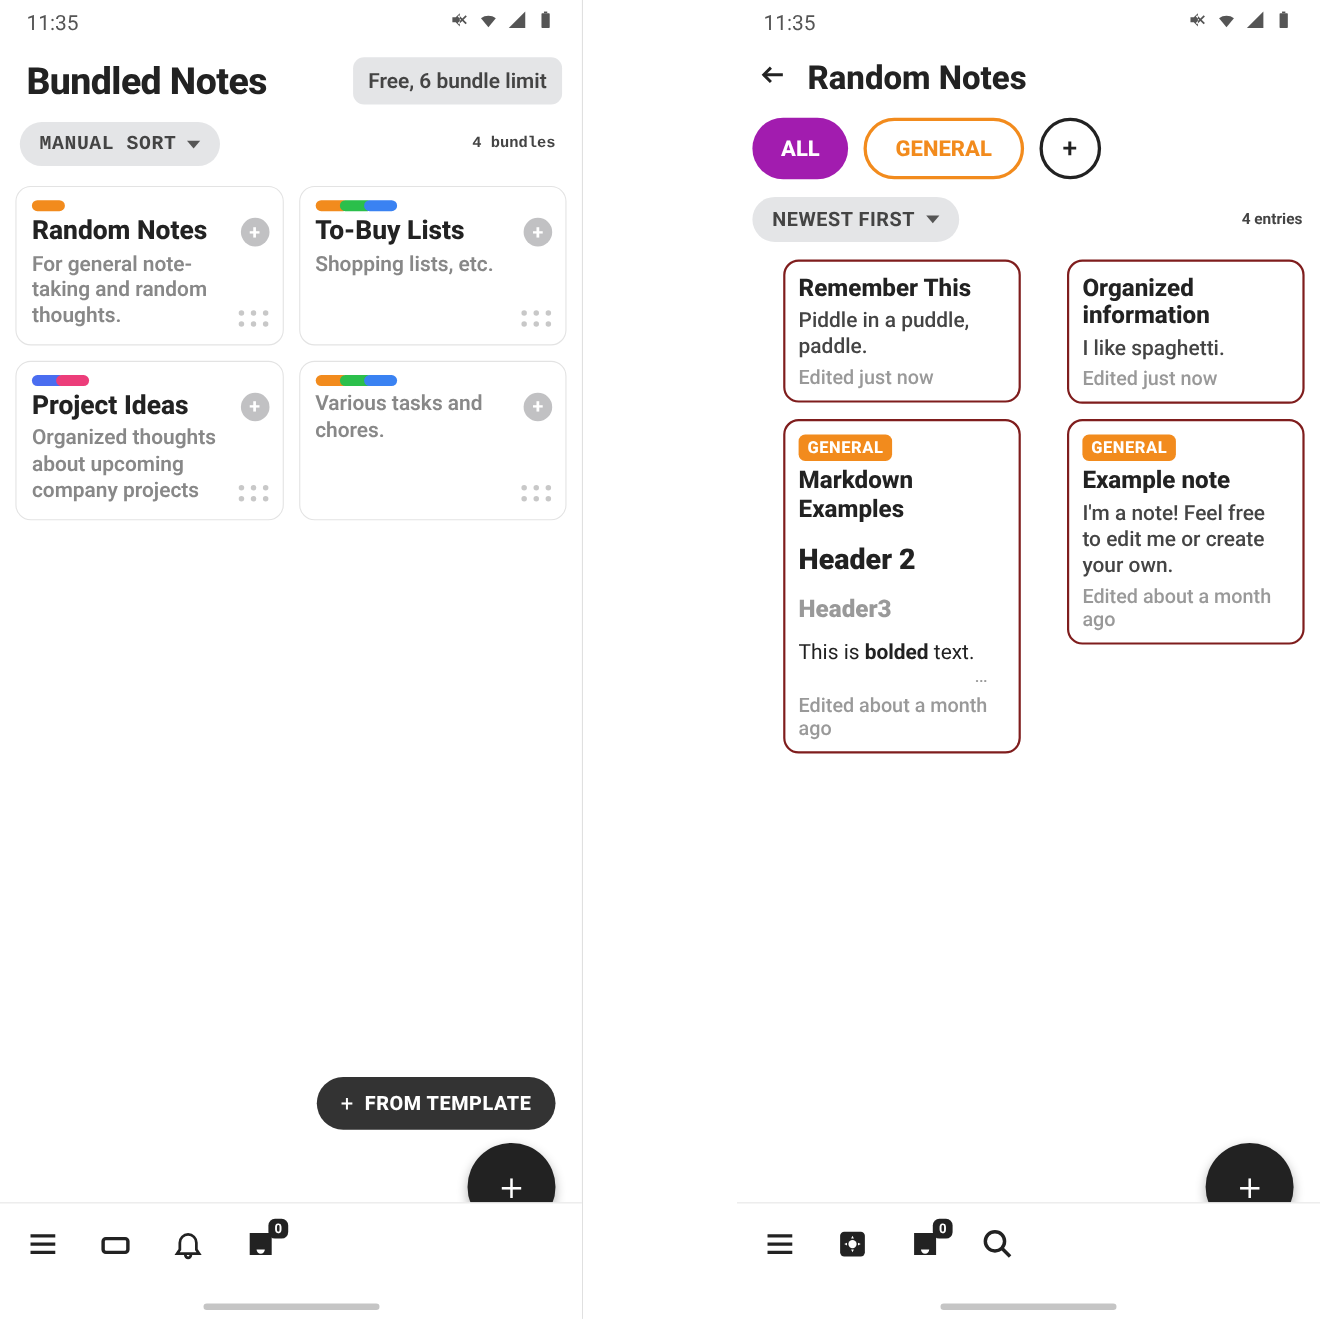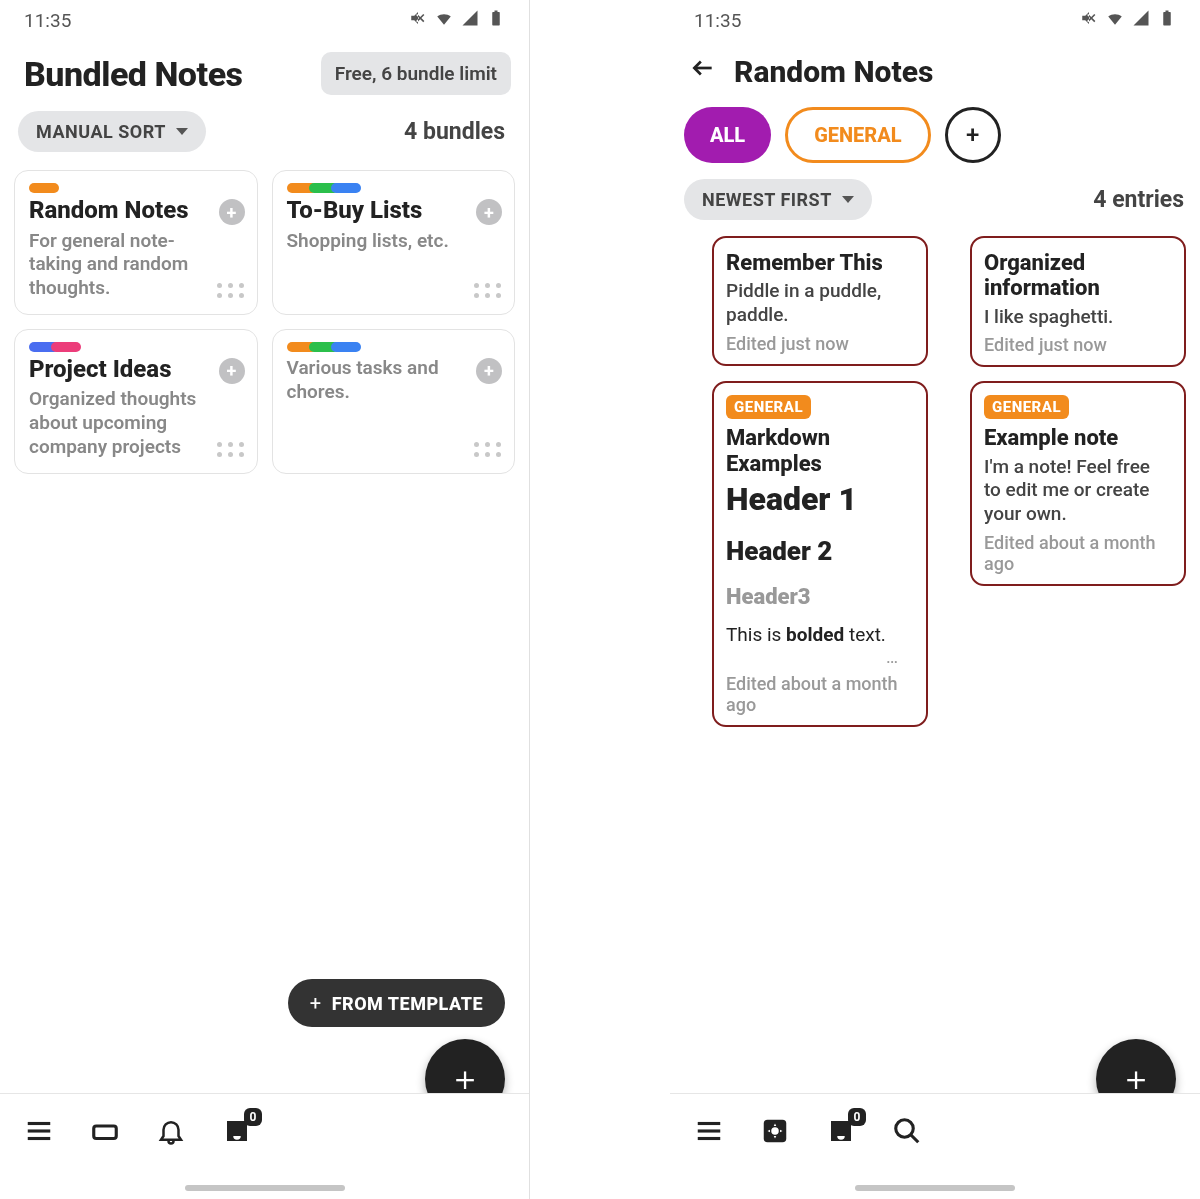--- a/index.html
+++ b/index.html
@@ -49,34 +49,35 @@
     font-size: 19px;
     font-weight: 600;
     padding: 10px 14px;
     border-radius: 10px;
   }
   .s1-row2 {
     display: flex;
     align-items: center;
     justify-content: space-between;
     padding: 8px 24px 14px 18px;
+    font-family: Liberation Mono, monospace;
   }
   .sort-chip {
     display: inline-flex;
     align-items: center;
     gap: 10px;
     background: #e4e5e7;
     color: #444;
     font-size: 18px;
     font-weight: 700;
     padding: 10px 18px;
     border-radius: 26px;
     letter-spacing: 0.5px;
   }
-  .count-text { font-size: 23px; font-weight: 700; color: #444; }
+  .count-text { font-size: 14px; font-weight: 700; color: #444; }
 
   
   .bundles-grid {
     display: grid;
     grid-template-columns: 1fr 1fr;
     gap: 14px;
     padding: 4px 14px;
   }
   .bundle-card {
     border: 1px solid #e3e3e3;
@@ -377,21 +378,21 @@
         <div class="entry-card">
           <div class="entry-title">Remember This</div>
           <div class="entry-body">Piddle in a puddle, paddle.</div>
           <div class="entry-time">Edited just now</div>
         </div>
         <div class="entry-card">
           <div class="entry-title">Organized information</div>
           <div class="entry-body">I like spaghetti.</div>
           <div class="entry-time">Edited just now</div>
         </div>
-        <div class="entry-card"><div class="tag-badge">GENERAL</div><div class="entry-title">Markdown Examples</div><div class="md-h1">Header 1</div><div class="md-h2">Header 2</div><div class="md-h3">Header3</div><div class="md-p">This is <b>bolded</b> text.</div><div class="ellipsis">…</div><div class="entry-time">Edited about a month ago</div></div>
+        <div class="entry-card"><div class="tag-badge">GENERAL</div><div class="entry-title">Markdown Examples</div><div class="md-h2">Header 2</div><div class="md-h3">Header3</div><div class="md-p">This is <b>bolded</b> text.</div><div class="ellipsis">…</div><div class="entry-time">Edited about a month ago</div></div>
         <div class="entry-card"><div class="tag-badge">GENERAL</div><div class="entry-title">Example note</div><div class="entry-body">I'm a note! Feel free to edit me or create your own.</div><div class="entry-time">Edited about a month ago</div></div>
       </div>
 
     <div class="fab-plus">
       <span>＋</span>
     </div>
 
     <div class="bottom-nav">
       <span class="nav-icon">
           <svg viewBox="0 0 24 24" stroke="#222" stroke-width="2.5" fill="none">

